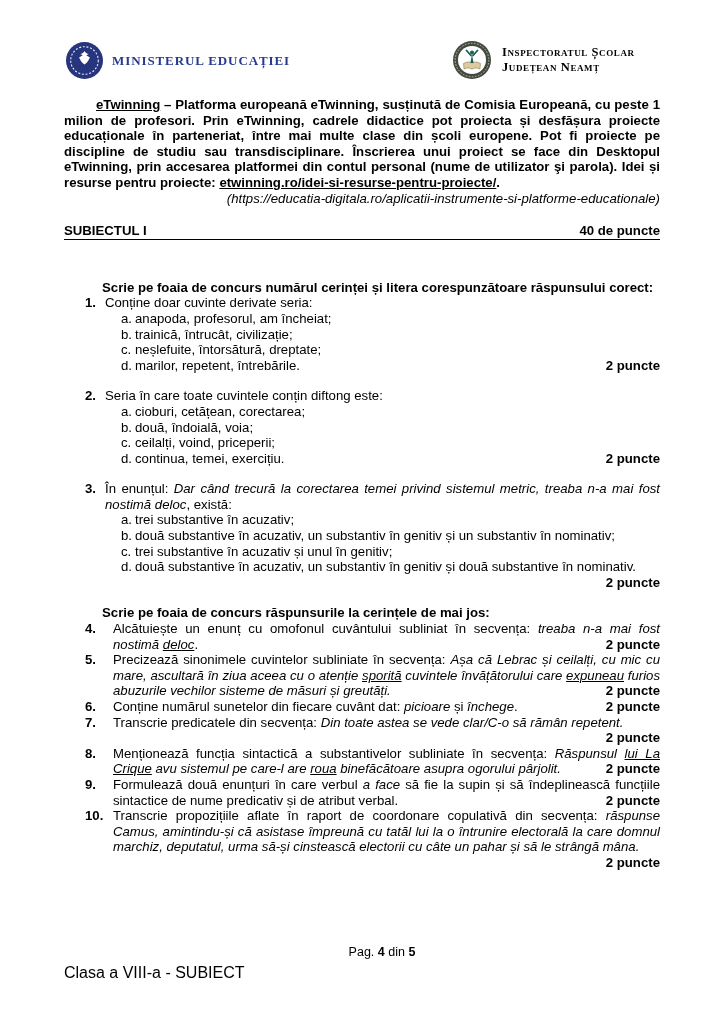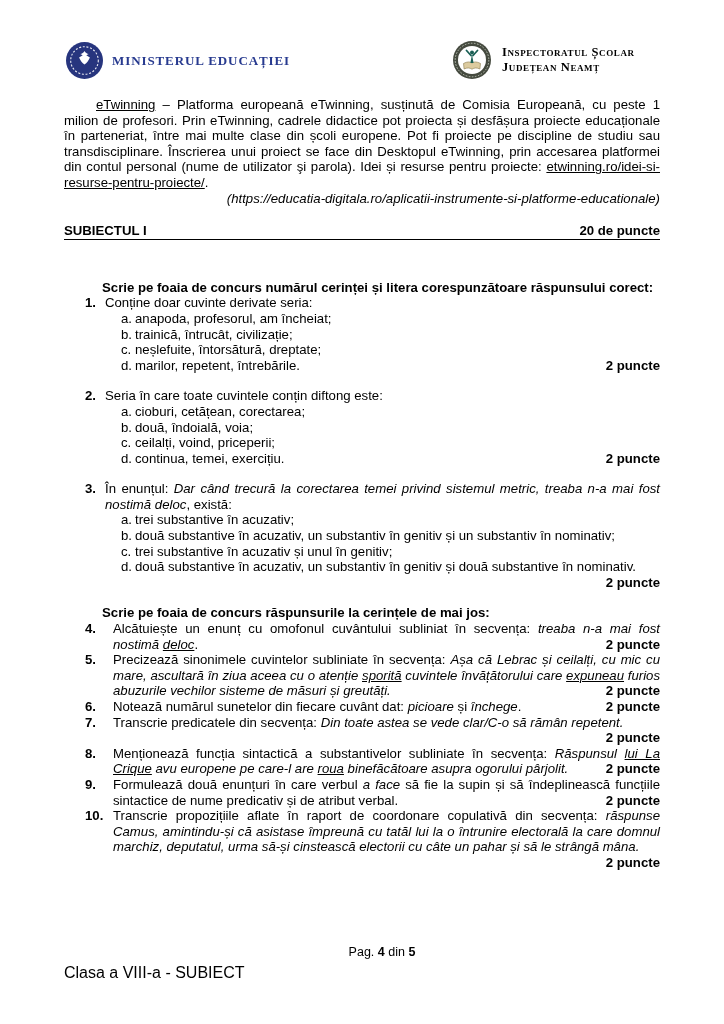--- a/index.html
+++ b/index.html
@@ -8,21 +8,21 @@
   
   .min-block{position:absolute;left:66px;top:42px;display:flex;align-items:center;gap:9px;}
   .insp-block{position:absolute;left:452px;top:40px;display:flex;align-items:center;gap:10px;}
   .min-label{color:#273a8f;font-family:"Liberation Serif",serif;font-weight:bold;
              font-size:13px;letter-spacing:0.9px;}
   .insp-label{color:#000000;font-family:"Liberation Serif",serif;font-weight:bold;
               font-size:12.5px;font-variant:small-caps;letter-spacing:0.6px;line-height:15px;}
   
   .main{position:absolute;left:64px;width:596px;top:97px;}
   p{margin:0;}
-  .intro{text-align:justify;text-indent:32px;}
+  .intro{text-align:justify;text-indent:32px;font-weight:bold;}
   .source{text-align:right;font-style:italic;}
   .subject-row{display:flex;justify-content:space-between;margin-top:17px;
                border-bottom:1.5px solid #000;font-weight:bold;}
   .instr1{font-weight:bold;text-align:justify;text-indent:38px;margin-top:40px;}
   .sec2{font-weight:bold;margin-left:38px;}
   .qrow{display:flex;padding-left:21px;}
   .qnum{flex:0 0 20px;font-weight:bold;}
   .qbody{flex:1;text-align:justify;}
   .opt{display:flex;padding-left:57px;}
   .olet{flex:0 0 14px;}
@@ -69,21 +69,21 @@
     </span>
   </div>
 
   <div class="main">
 
     <p class="intro"><span class="un">eTwinning</span><span> – Platforma europeană eTwinning, susținută de Comisia Europeană, cu peste 1 milion de profesori. Prin eTwinning, cadrele didactice pot proiecta și desfășura proiecte educaționale în parteneriat, între mai multe clase din școli europene. Pot fi proiecte pe discipline de studiu sau transdisciplinare. Înscrierea unui proiect se face din Desktopul eTwinning, prin accesarea platformei din contul personal (nume de utilizator şi parola). Idei și resurse pentru proiecte: </span><span class="un">etwinning.ro/idei-si-resurse-pentru-proiecte/</span><span>.</span></p>
     <p class="source">(https://educatia-digitala.ro/aplicatii-instrumente-si-platforme-educationale)</p>
 
     <div class="subject-row">
       <span>SUBIECTUL I</span>
-      <span>20 de puncte</span>
+      <span>40 de puncte</span>
     </div>
 
     <p class="instr1">Scrie pe foaia de concurs numărul cerinței și litera corespunzătoare răspunsului corect:</p>
 
     <div>
       <div class="qrow">
         <span class="qnum">1.</span>
         <div class="qbody">Conține doar cuvinte derivate seria:</div>
       </div>
       <div class="opt">
@@ -163,31 +163,31 @@
       <div class="tbody"><span><span>Alcătuiește un enunț cu omofonul cuvântului subliniat în secvența: </span><span class="it">treaba n-a mai fost nostimă </span><span class="it un">deloc</span><span>.</span></span><span class="pts-inline">2 puncte</span></div>
     </div>
 
     <div class="task">
       <span class="qnum">5.</span>
       <div class="tbody"><span><span>Precizează sinonimele cuvintelor subliniate în secvența: </span><span class="it">Așa că Lebrac și ceilalți, cu mic cu mare, ascultară în ziua aceea cu o atenție </span><span class="it un">sporită</span><span class="it"> cuvintele învățătorului care </span><span class="it un">expuneau</span><span class="it"> furios abuzurile vechilor sisteme de măsuri și greutăți.</span></span><span class="pts-inline">2 puncte</span></div>
     </div>
 
     <div class="task">
       <span class="qnum">6.</span>
-      <div class="tbody"><span><span>Notează numărul sunetelor din fiecare cuvânt dat: </span><span class="it">picioare</span><span> și </span><span class="it">închege</span><span>.</span></span><span class="pts-inline">2 puncte</span></div>
+      <div class="tbody"><span><span>Conține numărul sunetelor din fiecare cuvânt dat: </span><span class="it">picioare</span><span> și </span><span class="it">închege</span><span>.</span></span><span class="pts-inline">2 puncte</span></div>
     </div>
 
     <div class="task">
       <span class="qnum">7.</span>
       <div class="tbody"><span><span>Transcrie predicatele din secvența: </span><span class="it">Din toate astea se vede clar/C-o să rămân repetent.</span></span><div class="pts-line">2 puncte</div></div>
     </div>
 
     <div class="task">
       <span class="qnum">8.</span>
-      <div class="tbody"><span><span>Menționează funcția sintactică a substantivelor subliniate în secvența: </span><span class="it">Răspunsul </span><span class="it un">lui La Crique</span><span class="it"> avu europene pe care-l are </span><span class="it un">roua</span><span class="it"> binefăcătoare asupra ogorului pârjolit.</span></span><span class="pts-inline">2 puncte</span></div>
+      <div class="tbody"><span><span>Menționează funcția sintactică a substantivelor subliniate în secvența: </span><span class="it">Răspunsul </span><span class="it un">lui La Crique</span><span class="it"> avu sistemul pe care-l are </span><span class="it un">roua</span><span class="it"> binefăcătoare asupra ogorului pârjolit.</span></span><span class="pts-inline">2 puncte</span></div>
     </div>
 
     <div class="task">
       <span class="qnum">9.</span>
       <div class="tbody"><span><span>Formulează două enunțuri în care verbul </span><span class="it">a face</span><span> să fie la supin și să îndeplinească funcțiile sintactice de nume predicativ și de atribut verbal.</span></span><span class="pts-inline">2 puncte</span></div>
     </div>
 
     <div class="task">
       <span class="qnum">10.</span>
       <div class="tbody"><span><span>Transcrie propozițiile aflate în raport de coordonare copulativă din secvența: </span><span class="it">răspunse Camus, amintindu-și că asistase împreună cu tatăl lui la o întrunire electorală la care domnul marchiz, deputatul, urma să-și cinstească electorii cu câte un pahar și să le strângă mâna.</span></span><div class="pts-line">2 puncte</div></div>

